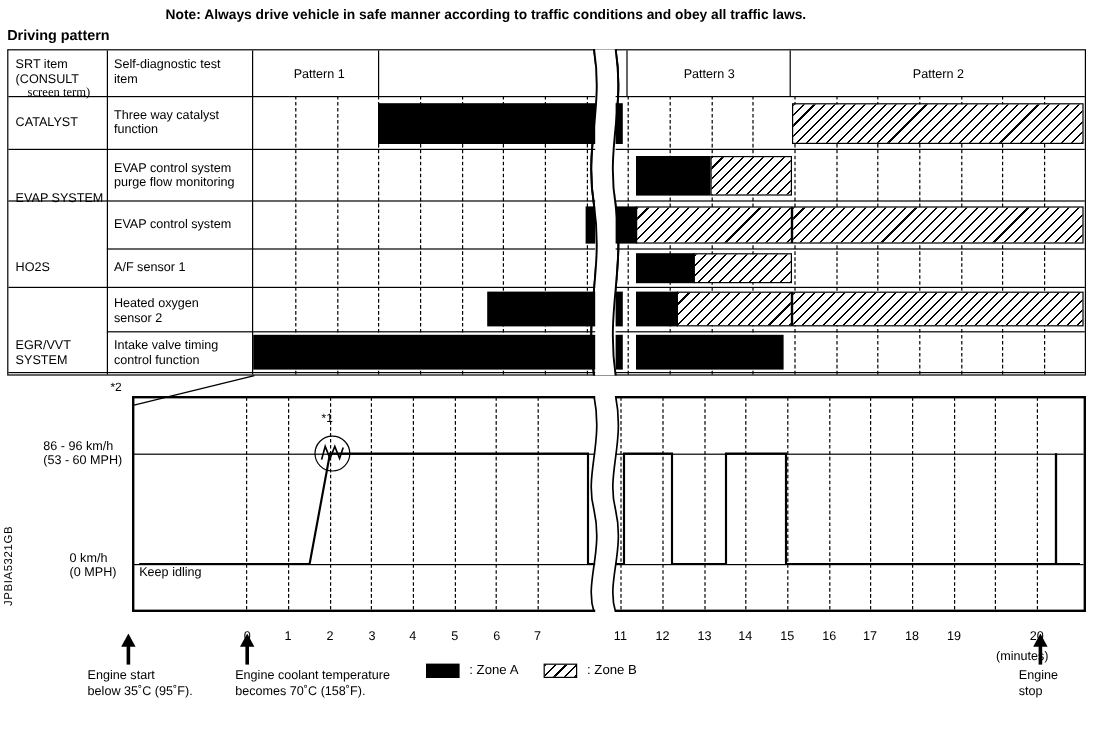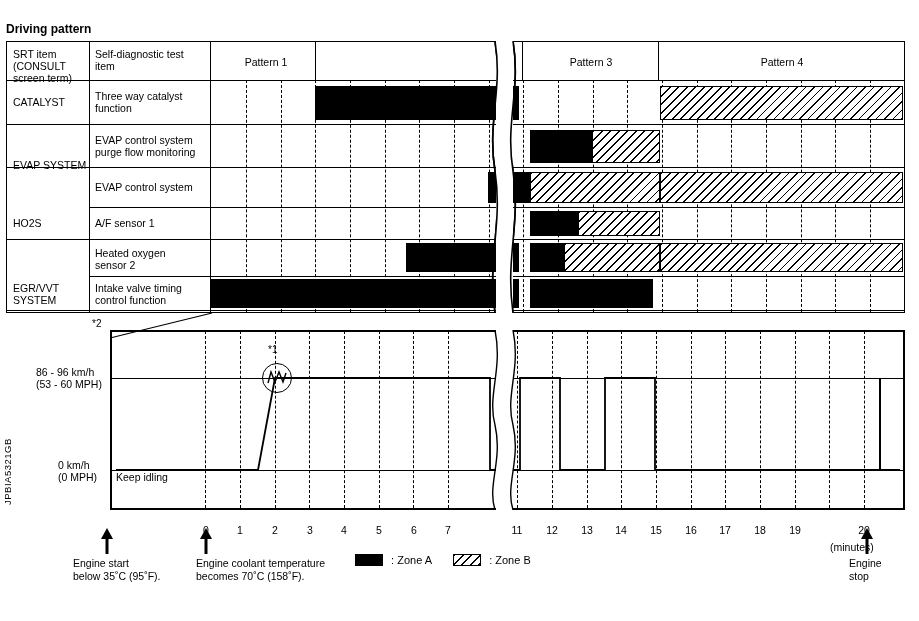--- a/index.html
+++ b/index.html
@@ -86,20 +86,21 @@
     position:absolute;width:30px;height:30px;border:1.5px solid #000;border-radius:50%;
     box-sizing:border-box;
   }
 </style>
 </head>
 <body>
 
 <div class="page">
 
   <div class="note">
+    <div>Note: Always drive vehicle in safe manner according to traffic conditions and obey all traffic laws.</div>
   </div>
 
   <div class="driving-title">Driving pattern</div>
 
   <div class="chart">
 
     <div class="cellborder vline" style="left:82px;top:0;height:270px;"></div>
     <div class="cellborder vline" style="left:203px;top:0;height:270px;"></div>
 
     <div class="cellborder hline" style="left:0;top:38px;width:897px;"></div>
@@ -129,28 +130,28 @@
     <div class="dash" style="left:655px;top:38px;height:232px;"></div>
     <div class="dash" style="left:690px;top:38px;height:232px;"></div>
     <div class="dash" style="left:724px;top:38px;height:232px;"></div>
     <div class="dash" style="left:759px;top:38px;height:232px;"></div>
     <div class="dash" style="left:794px;top:38px;height:232px;"></div>
     <div class="dash" style="left:828px;top:38px;height:232px;"></div>
     <div class="dash" style="left:863px;top:38px;height:232px;"></div>
 
     <div class="lbl" style="left:6px;top:6px;">SRT item</div>
     <div class="lbl" style="left:6px;top:18px;">(CONSULT</div>
-    <div class="lbl" style="left:6px;top:30px;">screen term)</div>
+    <div class="lbl" style="left:16px;top:30px;font-family:Liberation Serif, serif;">screen term)</div>
 
     <div class="lbl" style="left:88px;top:6px;">Self-diagnostic test</div>
     <div class="lbl" style="left:88px;top:18px;">item</div>
 
     <div class="patlbl" style="left:210px;top:14px;width:98px;">Pattern 1</div>
     <div class="patlbl" style="left:517px;top:14px;width:134px;">Pattern 3</div>
-    <div class="patlbl" style="left:653px;top:14px;width:244px;">Pattern 4</div>
+    <div class="patlbl" style="left:653px;top:14px;width:244px;">Pattern 2</div>
 
     <div class="lbl" style="left:6px;top:54px;">CATALYST</div>
     <div class="lbl" style="left:88px;top:48px;">Three way catalyst</div>
     <div class="lbl" style="left:88px;top:60px;">function</div>
     <div class="zoneA" style="left:308px;top:44px;width:204px;height:34px;"></div>
     <div class="zoneB" style="left:653px;top:44px;width:243px;height:34px;"></div>
 
     <div class="lbl" style="left:6px;top:117px;">EVAP SYSTEM</div>
     <div class="lbl" style="left:88px;top:92px;">EVAP control system</div>
     <div class="lbl" style="left:88px;top:104px;">purge flow monitoring</div>

